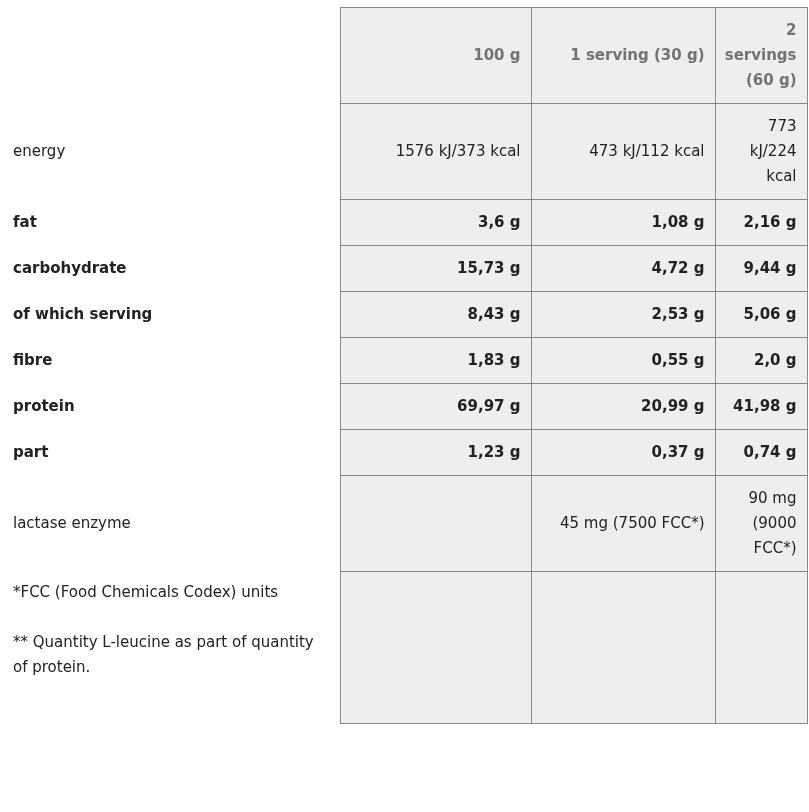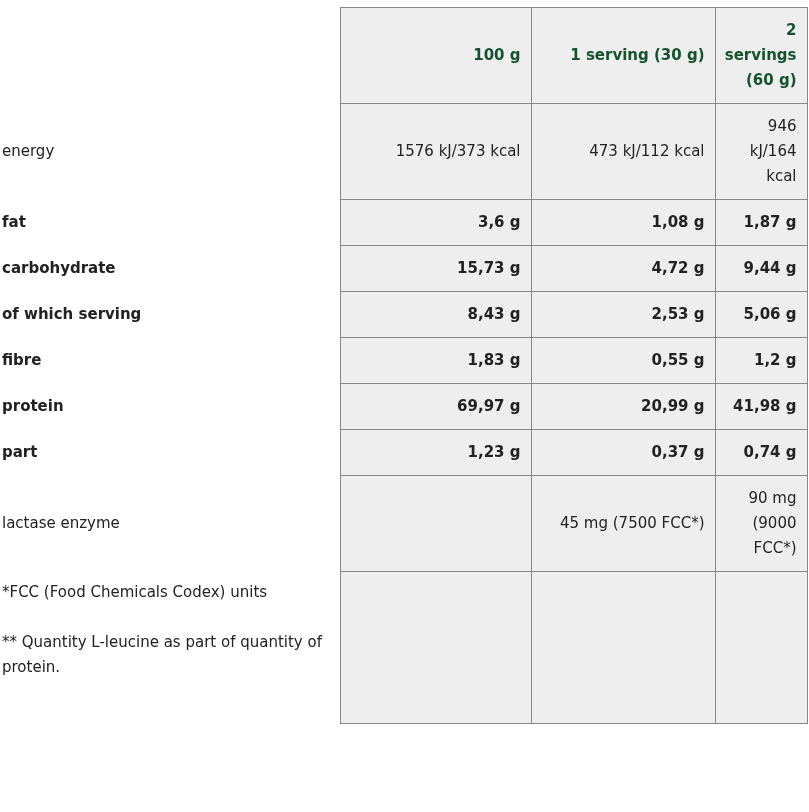--- a/index.html
+++ b/index.html
@@ -5,22 +5,22 @@
   html, body { margin: 0; padding: 0; background: #ffffff; }
   body { width: 809px; height: 812px; position: relative; overflow: hidden;
          font-family: "DejaVu Sans", sans-serif; color: #222; font-size: 15px; }
   table { position: absolute; left: 0; top: 7px; border-collapse: collapse; table-layout: fixed; }
   col.c0 { width: 340px; }
   col.c1 { width: 191px; }
   col.c2 { width: 184px; }
   col.c3 { width: 92px; }
   td, th { padding: 0 10px 0 8px; vertical-align: middle; line-height: 25px; }
   td.num, th.num { background: #eeeeee; border: 1.5px solid #888; text-align: right; }
-  th { font-weight: bold; color: #14532d; }
-  td.label { text-align: left; padding-left: 2px; margin-left: 13px; }
+  th { font-weight: bold; color: #737373; }
+  td.label { text-align: left; padding-left: 13px; margin-left: 13px; }
   tr.h96 td, tr.h96 th { height: 95px; }
   tr.h46 td { height: 45px; font-weight: bold; }
   tr.last td.label { border-bottom: 1.5px solid #111; }
   tr.foot td { height: 144px; vertical-align: top; }
   td.footnote { padding-top: 8px; line-height: 25px; }
   .fn-gap { height: 25px; }
 </style>
 </head>
 <body>
 
@@ -35,45 +35,45 @@
       <tr class="h96">
     <th></th>
     <th class="num">100 g</th>
     <th class="num">1 serving (30 g)</th>
     <th class="num">2 servings (60 g)</th>
   </tr>
   <tr class="h96">
     <td class="label">energy</td>
     <td class="num">1576 kJ/373 kcal</td>
     <td class="num">473 kJ/112 kcal</td>
-    <td class="num">946 kJ/164 kcal</td>
+    <td class="num">773 kJ/224 kcal</td>
   </tr>
   <tr class="h46">
     <td class="label">fat</td>
     <td class="num">3,6 g</td>
     <td class="num">1,08 g</td>
-    <td class="num">1,87 g</td>
+    <td class="num">2,16 g</td>
   </tr>
   <tr class="h46">
     <td class="label">carbohydrate</td>
     <td class="num">15,73 g</td>
     <td class="num">4,72 g</td>
     <td class="num">9,44 g</td>
   </tr>
   <tr class="h46">
     <td class="label">of which serving</td>
     <td class="num">8,43 g</td>
     <td class="num">2,53 g</td>
     <td class="num">5,06 g</td>
   </tr>
   <tr class="h46">
     <td class="label">fibre</td>
     <td class="num">1,83 g</td>
     <td class="num">0,55 g</td>
-    <td class="num">1,2 g</td>
+    <td class="num">2,0 g</td>
   </tr>
   <tr class="h46">
     <td class="label">protein</td>
     <td class="num">69,97 g</td>
     <td class="num">20,99 g</td>
     <td class="num">41,98 g</td>
   </tr>
   <tr class="h46">
     <td class="label">part</td>
     <td class="num">1,23 g</td>

